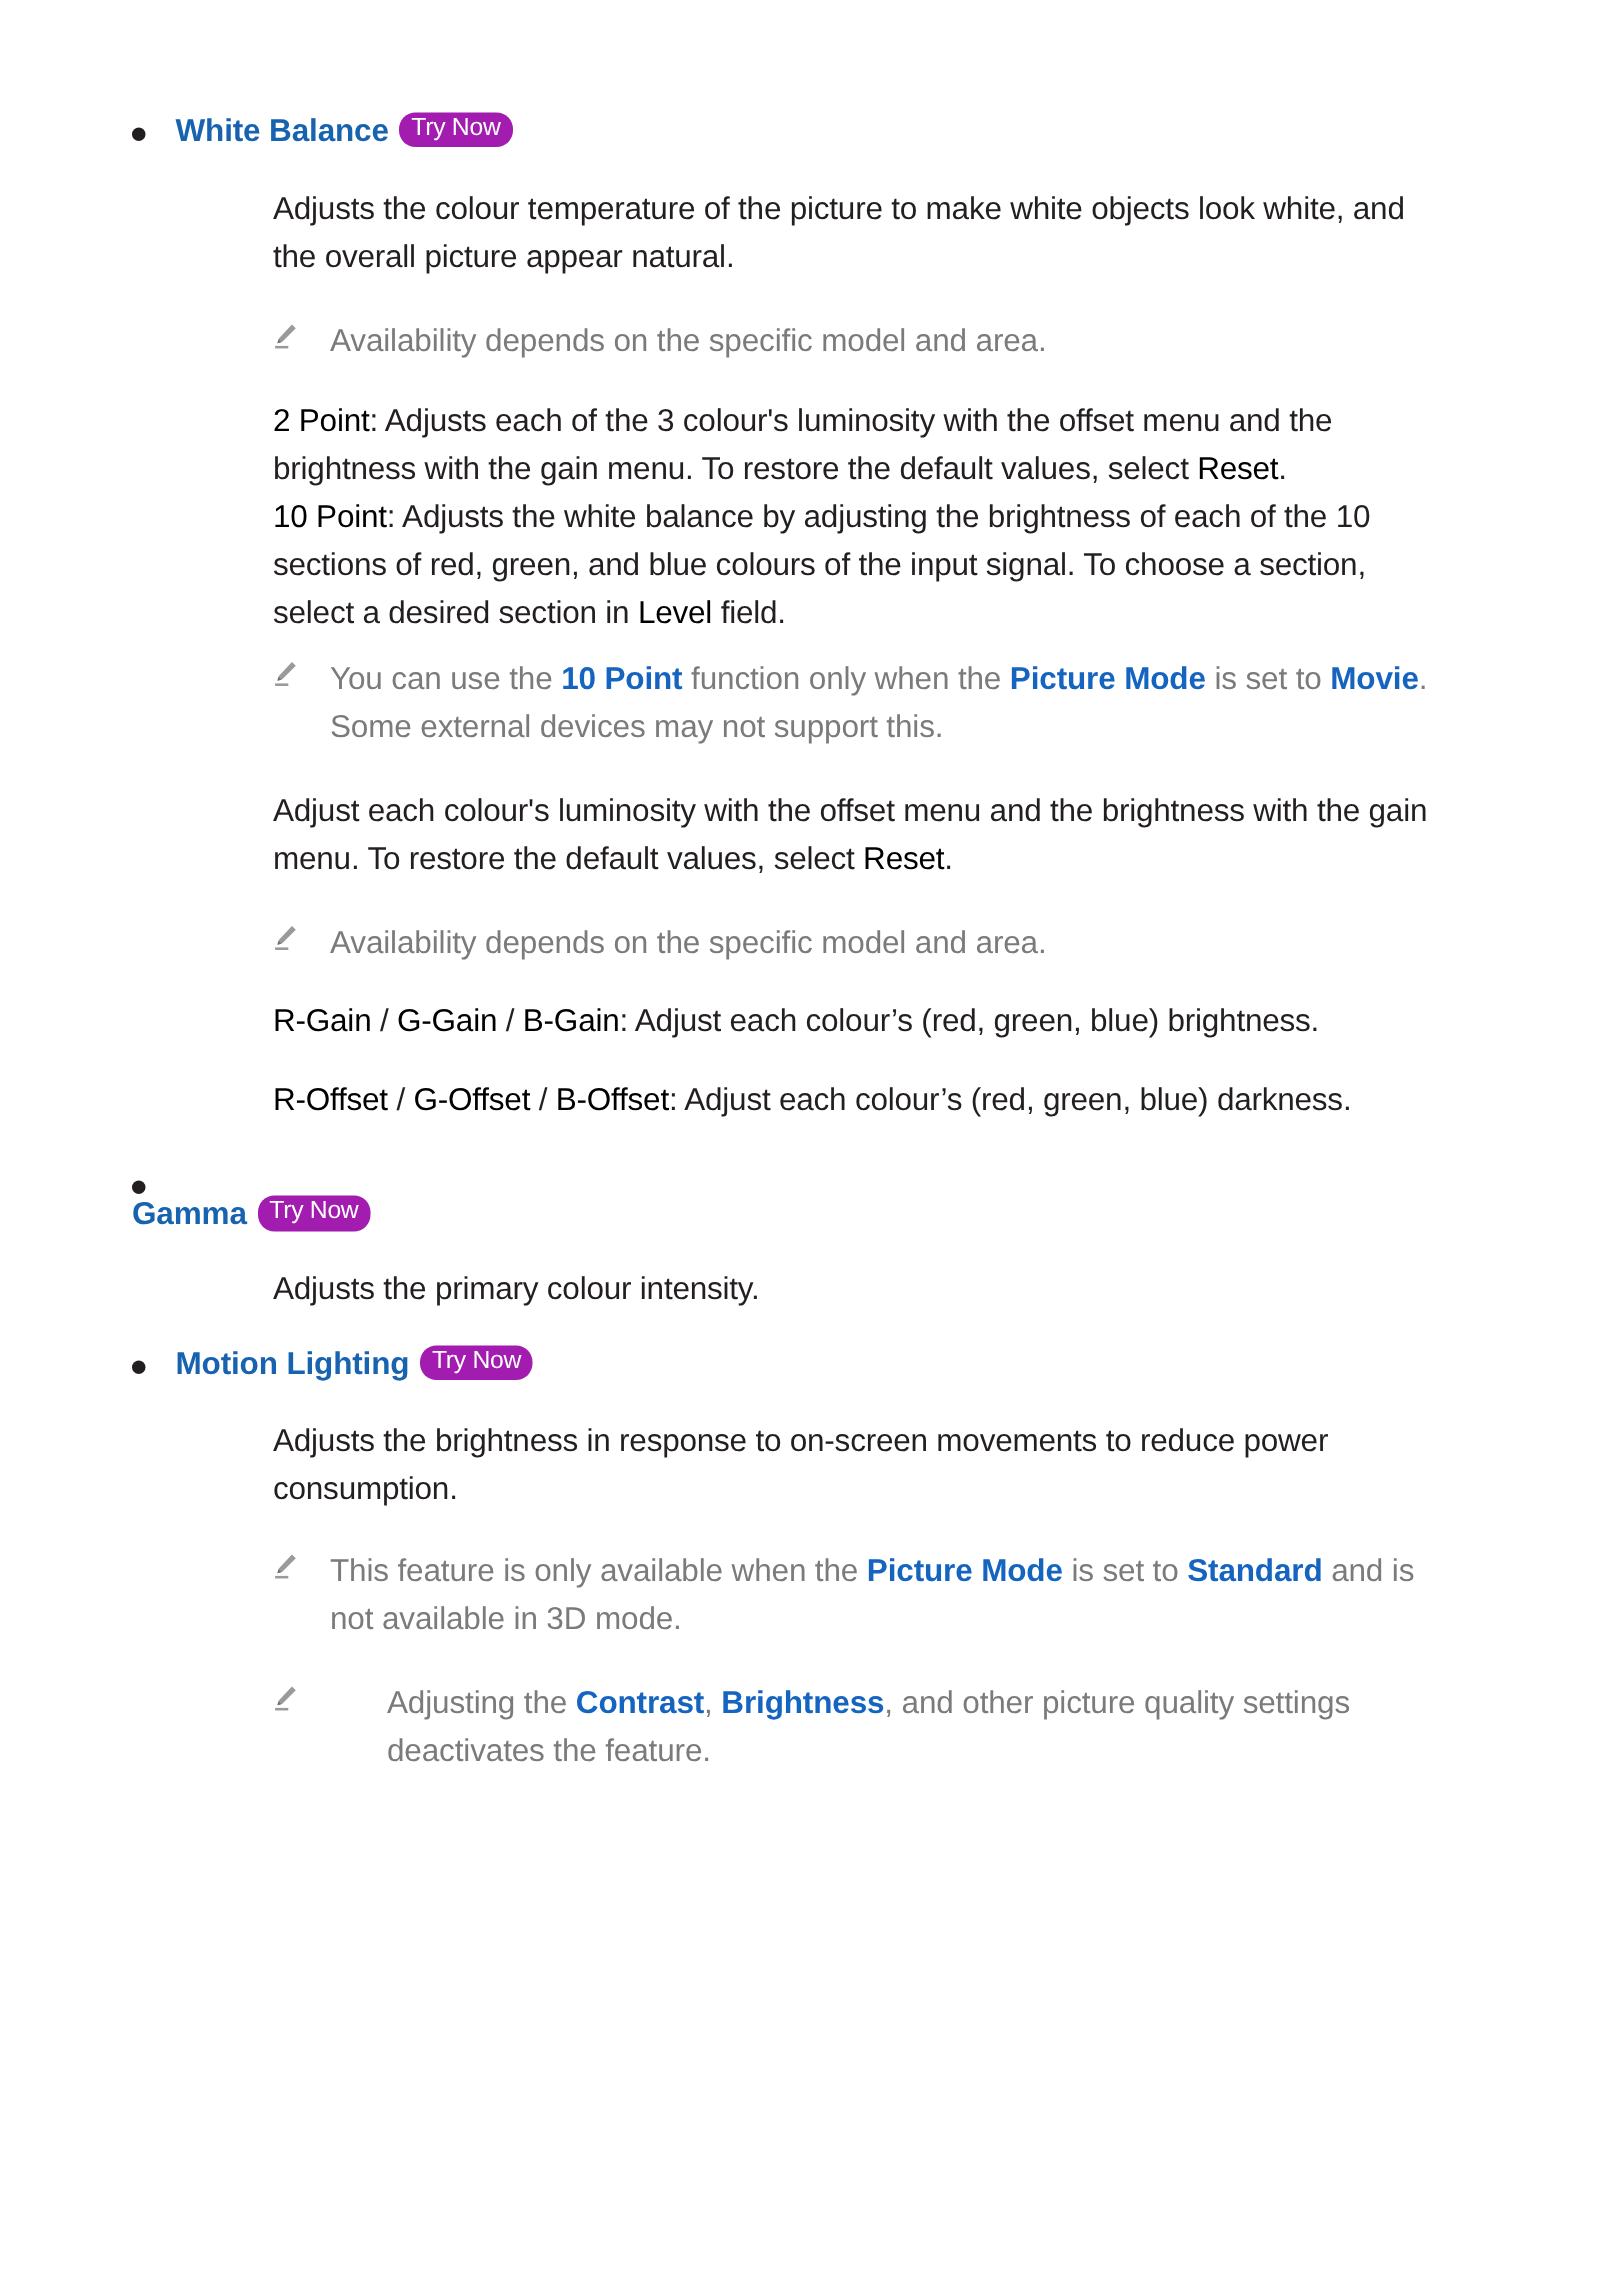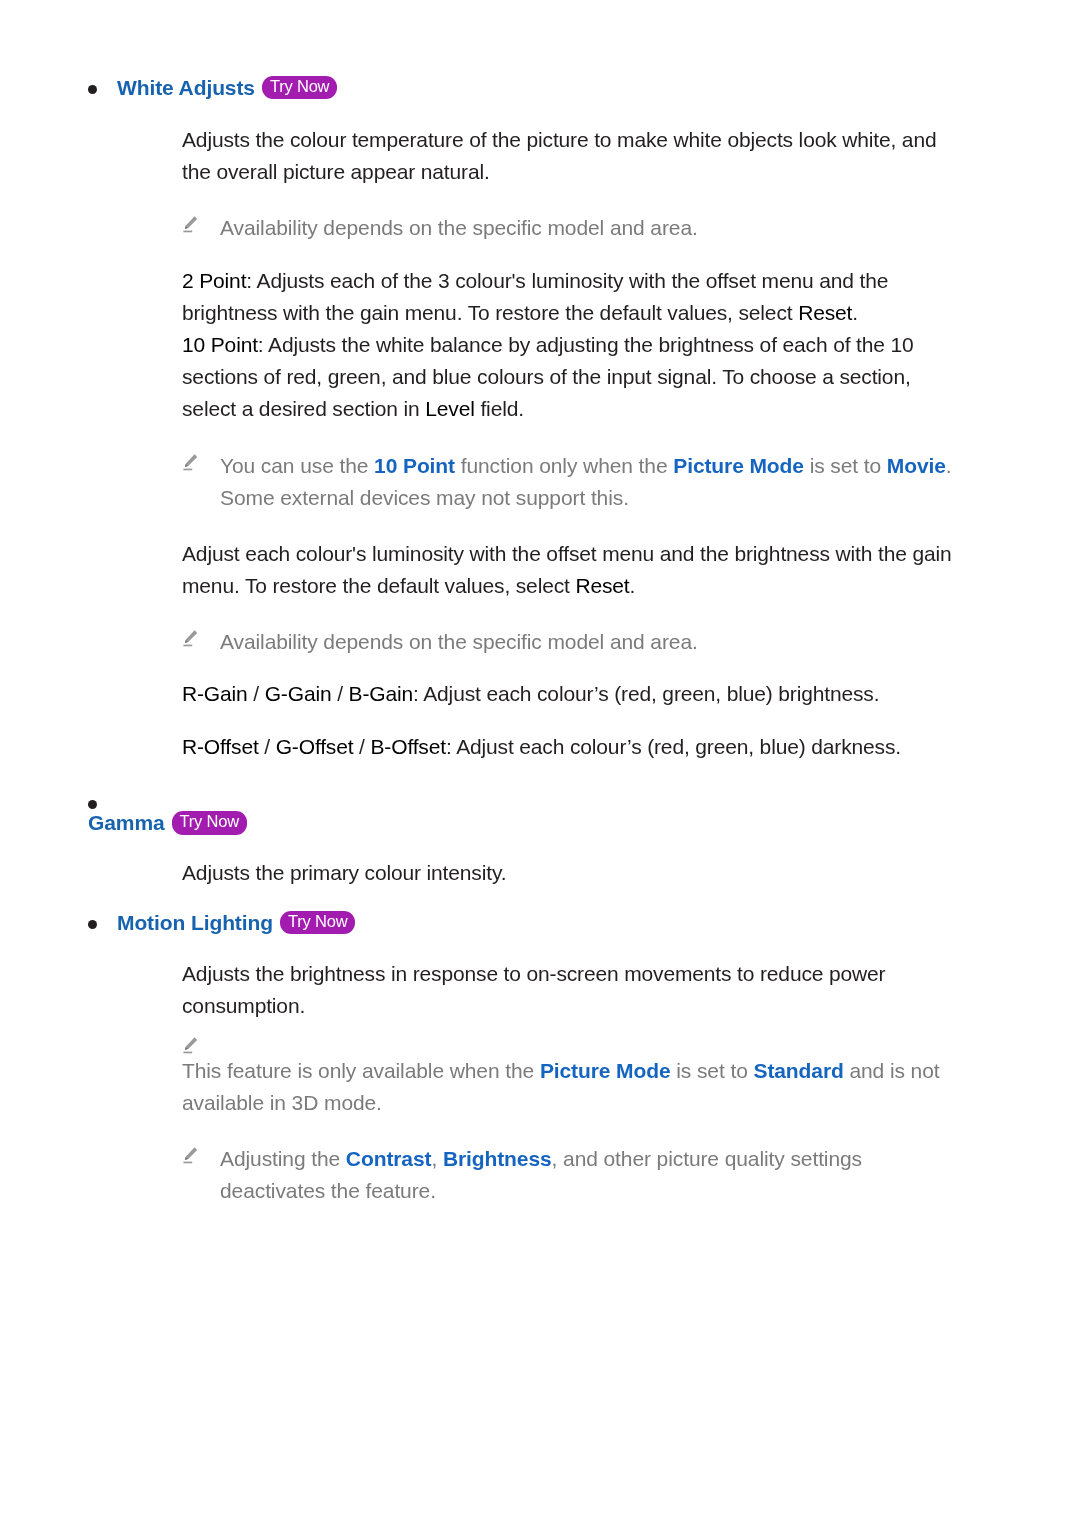--- a/index.html
+++ b/index.html
@@ -107,21 +107,21 @@
     font-weight: bold;
   }
 </style>
 </head>
 <body>
 
 <div class="page">
 
   <div class="bullet-row" style="margin-top:14px;">
     <span class="bullet-dot"></span>
-    <span class="bullet-title"><span>White Adjusts</span><span class="try-now">Try Now</span></span>
+    <span class="bullet-title"><span>White Balance</span><span class="try-now">Try Now</span></span>
   </div>
 
   <div class="para" style="margin-top:22px;">Adjusts the colour temperature of the picture to make white objects look white, and the overall picture appear natural.</div>
 
   <div class="note" style="margin-top:24px;">
     <span class="note-icon">
       <svg width="17" height="19" viewBox="0 0 17 19">
         <path d="M12.6 1.3 L15.2 3.9 L6.2 12.9 L2.9 13.9 L3.9 10.6 Z" fill="#9a9a9a"></path>
         <path d="M3.6 11.1 L5.6 13.1 L3.0 13.9 Z" fill="#6f6f6f"></path>
         <rect x="1.4" y="15.6" width="8.8" height="1.7" fill="#9a9a9a"></rect>
@@ -131,21 +131,21 @@
   </div>
 
   <div class="para" style="margin-top:22px;">
     <span class="term">2 Point</span><span>: Adjusts each of the 3 colour's luminosity with the offset menu and the brightness with the gain menu. To restore the default values, select </span><span class="term">Reset</span><span>.</span>
   </div>
 
   <div class="para" style="">
     <span class="term">10 Point</span><span>: Adjusts the white balance by adjusting the brightness of each of the 10 sections of red, green, and blue colours of the input signal. To choose a section, select a desired section in </span><span class="term">Level</span><span> field.</span>
   </div>
 
-  <div class="note" style="margin-top:25px;justify-content:flex-end;">
+  <div class="note" style="margin-top:12px;justify-content:flex-end;">
     <span class="note-icon">
       <svg width="17" height="19" viewBox="0 0 17 19">
         <path d="M12.6 1.3 L15.2 3.9 L6.2 12.9 L2.9 13.9 L3.9 10.6 Z" fill="#9a9a9a"></path>
         <path d="M3.6 11.1 L5.6 13.1 L3.0 13.9 Z" fill="#6f6f6f"></path>
         <rect x="1.4" y="15.6" width="8.8" height="1.7" fill="#9a9a9a"></rect>
       </svg>
     </span>
     <span class="note-text"><span>You can use the </span><span class="term">10 Point</span><span> function only when the </span><span class="term">Picture Mode</span><span> is set to </span><span class="term">Movie</span><span>. Some external devices may not support this.</span></span>
   </div>
 
@@ -179,32 +179,32 @@
 
   <div class="para" style="margin-top:20px;">Adjusts the primary colour intensity.</div>
 
   <div class="bullet-row" style="margin-top:20px;">
     <span class="bullet-dot"></span>
     <span class="bullet-title"><span>Motion Lighting</span><span class="try-now">Try Now</span></span>
   </div>
 
   <div class="para" style="margin-top:21px;">Adjusts the brightness in response to on-screen movements to reduce power consumption.</div>
 
-  <div class="note" style="margin-top:12px;flex-direction:column;">
+  <div class="note" style="margin-top:24px;">
     <span class="note-icon">
       <svg width="17" height="19" viewBox="0 0 17 19">
         <path d="M12.6 1.3 L15.2 3.9 L6.2 12.9 L2.9 13.9 L3.9 10.6 Z" fill="#9a9a9a"></path>
         <path d="M3.6 11.1 L5.6 13.1 L3.0 13.9 Z" fill="#6f6f6f"></path>
         <rect x="1.4" y="15.6" width="8.8" height="1.7" fill="#9a9a9a"></rect>
       </svg>
     </span>
     <span class="note-text"><span>This feature is only available when the </span><span class="term">Picture Mode</span><span> is set to </span><span class="term">Standard</span><span> and is not available in 3D mode.</span></span>
   </div>
 
-  <div class="note" style="margin-top:24px;">
+  <div class="note" style="margin-top:24px;gap:38px;">
     <span class="note-icon">
       <svg width="17" height="19" viewBox="0 0 17 19">
         <path d="M12.6 1.3 L15.2 3.9 L6.2 12.9 L2.9 13.9 L3.9 10.6 Z" fill="#9a9a9a"></path>
         <path d="M3.6 11.1 L5.6 13.1 L3.0 13.9 Z" fill="#6f6f6f"></path>
         <rect x="1.4" y="15.6" width="8.8" height="1.7" fill="#9a9a9a"></rect>
       </svg>
     </span>
     <span class="note-text"><span>Adjusting the </span><span class="term">Contrast</span><span>, </span><span class="term">Brightness</span><span>, and other picture quality settings deactivates the feature.</span></span>
   </div>
 

